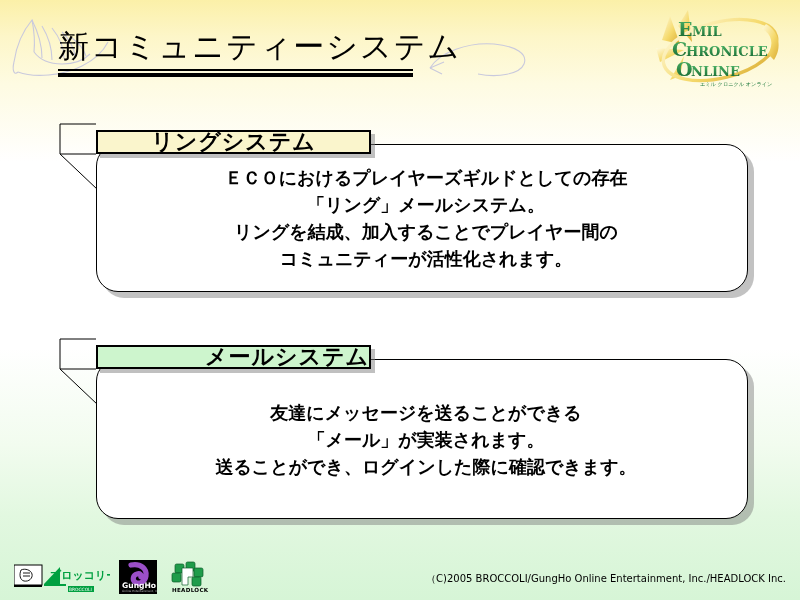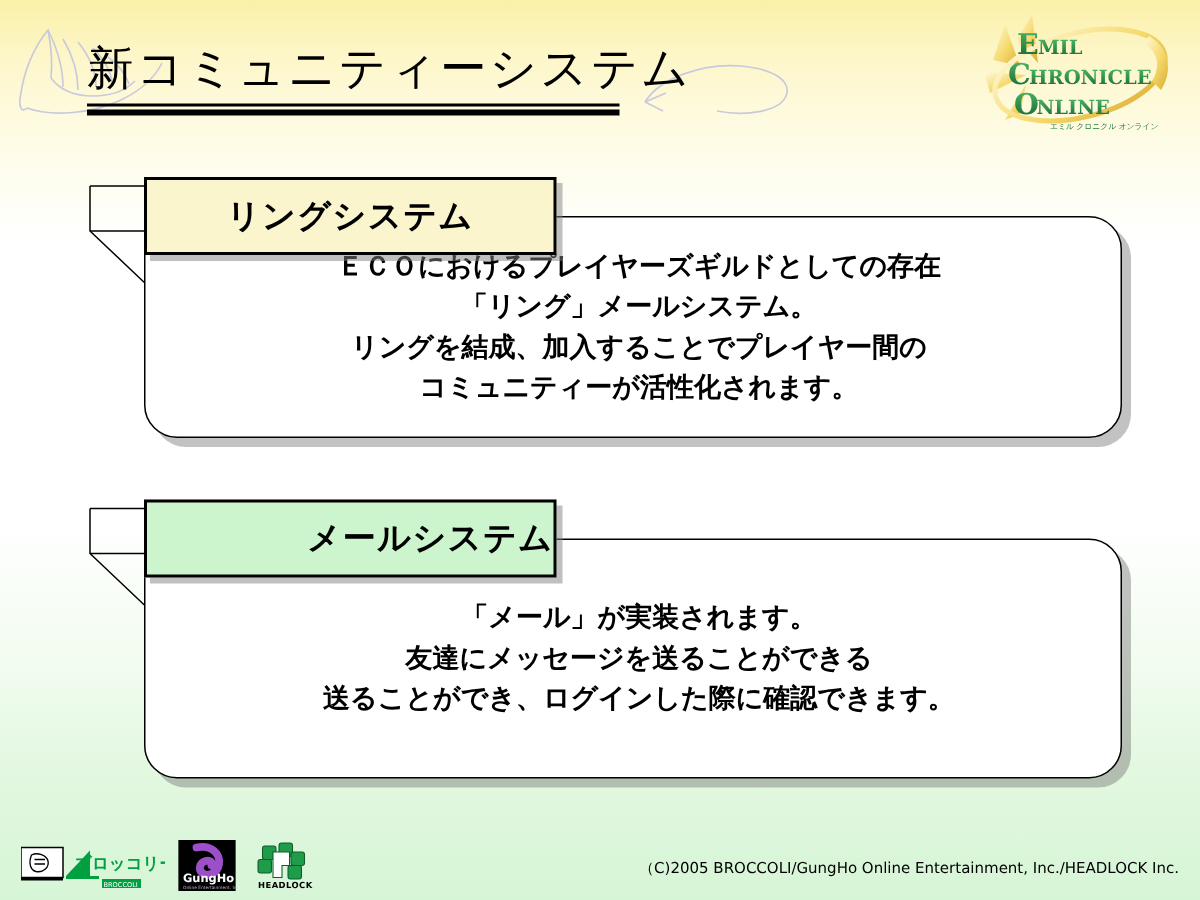--- a/index.html
+++ b/index.html
@@ -130,23 +130,23 @@
     line-height: 27px;
     letter-spacing: 0px;
     white-space: nowrap;
     font-family: "DejaVu Sans", "Liberation Sans", sans-serif;
   }
 
   
   .tab {
     position: absolute;
     left: 38px;
-    top: 0;
+    top: 12px;
     width: 275px;
-    height: 52px;
+    height: 24px;
     border: 2px solid #000000;
     box-sizing: border-box;
     box-shadow: 4px 4px 0 rgba(130,130,130,0.5);
     z-index: 3;
     display: flex;
     align-items: center;
     justify-content: center;
   }
   .tab-ring { background: #faf5cc; }
   .tab-mail { background: #cdf5cd; justify-content: flex-end; }
@@ -293,22 +293,22 @@
     <svg class="connector" viewBox="0 0 52 100">
       <g fill="none" stroke="#000000" stroke-width="1">
         <path d="M2 4 L2 34 L40 70 L40 100"></path>
         <path d="M2 4 L38 4"></path>
         <path d="M2 34 L38 34"></path>
       </g>
     </svg>
 
     <div class="panel">
       <div class="panel-inner">
+        <div class="panel-line">友達にメッセージを送ることができる</div>
         <div class="panel-line">「メール」が実装されます。</div>
-        <div class="panel-line">友達にメッセージを送ることができる</div>
         <div class="panel-line">送ることができ、ログインした際に確認できます。</div>
       </div>
     </div>
 
     <div class="tab tab-mail">
       <span class="tab-label">メールシステム</span>
     </div>
   </div>
 
   <div class="footer">

